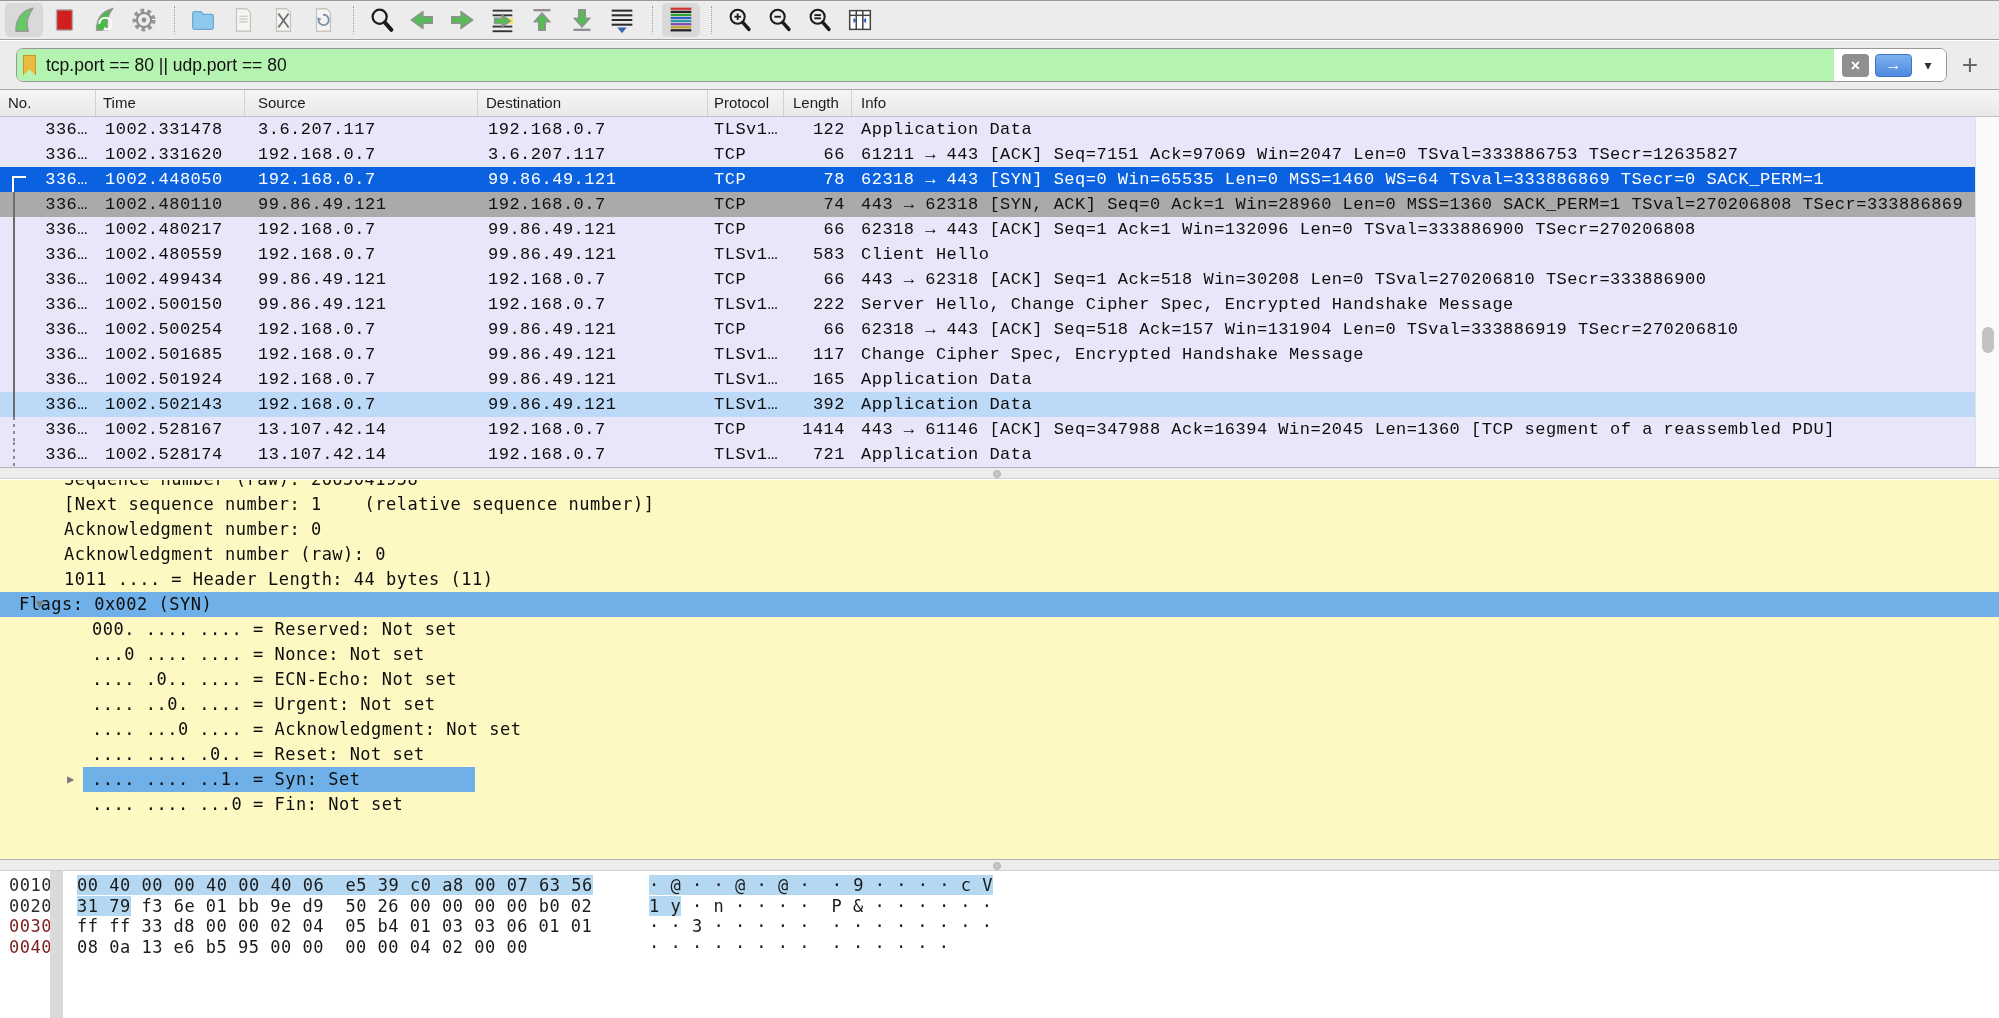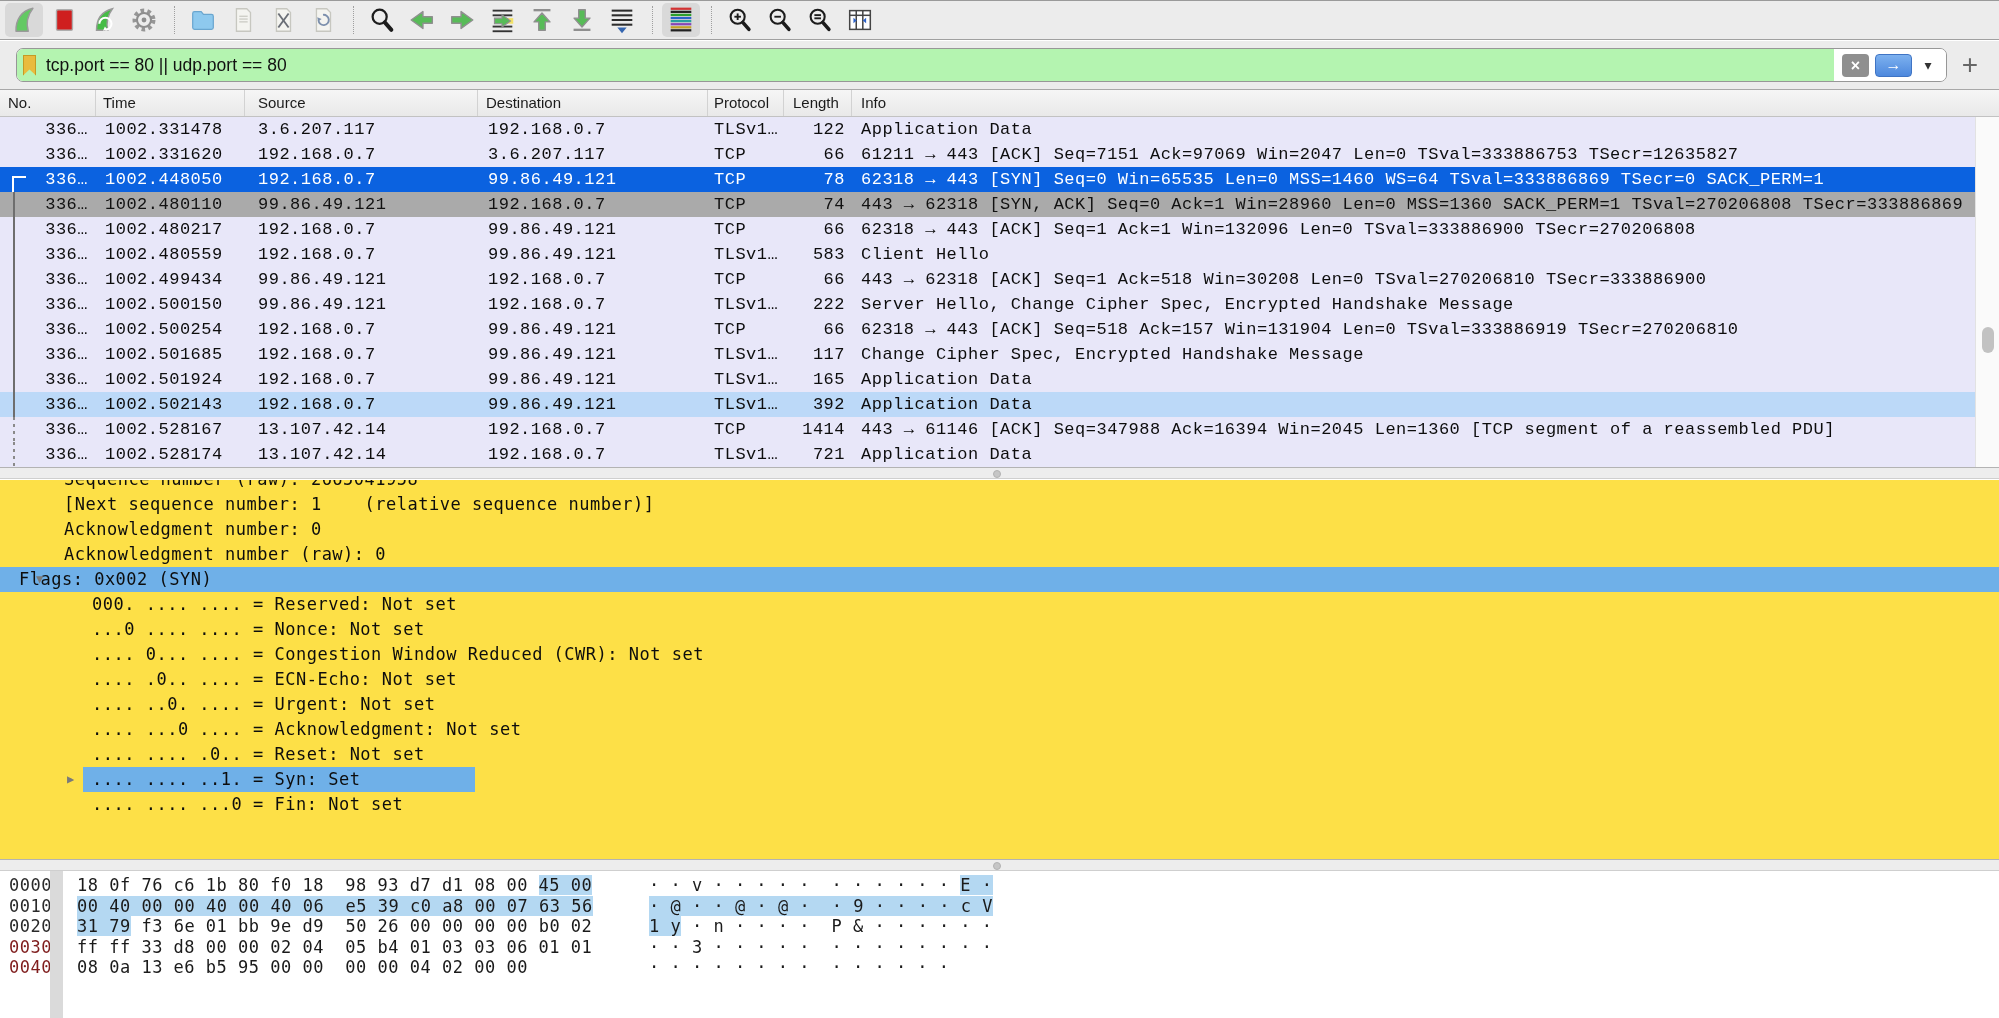--- a/index.html
+++ b/index.html
@@ -77,21 +77,21 @@
 
   
   .splitter { position:absolute; left:0; width:1999px; height:12px; background:#ededed;
     border-top:1px solid #b3b3b3; border-bottom:1px solid #cfcfcf; }
   .split1 { top:467px; } .split2 { top:859px; }
   .grip { position:absolute; left:993px; top:2px; width:8px; height:8px;
     border-radius:50%; background:#c6c6c6; border:1px solid #b2b2b2; }
 
   
   .details { position:absolute; left:0; top:480px; width:1999px; height:475px;
-    background:#fde047; overflow:hidden; font-family:"DejaVu Sans Mono", monospace;
+    background:#fef9c3; overflow:hidden; font-family:"DejaVu Sans Mono", monospace;
     font-size:17px; letter-spacing:0.5px; color:#0d0d0d; }
   .d-row { position:relative; height:25px; line-height:25px; white-space:pre; }
   .d-row.clip { height:12px; overflow:hidden; }
   .clipinner { display:block; margin-top:-13px; }
   .ind1 { padding-left:64px; } .ind2 { padding-left:92px; }
   .tri { position:absolute; top:0; line-height:25px; font-size:12px; color:#7a7a7a; }
   .tri.down { left:36px; } .tri.right { left:67px; }
   .bar-full { padding-left:19px; background:var(--dhl,#6fb0e8); height:25px; }
   .hlpart { display:inline-block; background:var(--dhl,#6fb0e8); width:392px;
     margin-left:-9px; padding-left:9px; }
@@ -487,36 +487,35 @@
 
 <div class="splitter split1">
     <div class="grip"></div>
   </div>
 
 <div class="details" id="details">
     <div class="d-row clip ind1"><span class="clipinner">Sequence number (raw): 2665041958</span></div>
     <div class="d-row ind1"><span>[Next sequence number: 1    (relative sequence number)]</span></div>
     <div class="d-row ind1"><span>Acknowledgment number: 0</span></div>
     <div class="d-row ind1"><span>Acknowledgment number (raw): 0</span></div>
+    <div class="d-row ind1"><span>1011 .... = Header Length: 44 bytes (11)</span></div>
     <div class="d-row"><span class="tri down">▼</span><div class="bar-full">Flags: 0x002 (SYN)</div></div>
     <div class="d-row ind2"><span>000. .... .... = Reserved: Not set</span></div>
     <div class="d-row ind2"><span>...0 .... .... = Nonce: Not set</span></div>
-    <div class="d-row ind2"><span>.... 0... .... = Congestion Window Reduced (CWR): Not set</span></div>
     <div class="d-row ind2"><span>.... .0.. .... = ECN-Echo: Not set</span></div>
     <div class="d-row ind2"><span>.... ..0. .... = Urgent: Not set</span></div>
     <div class="d-row ind2"><span>.... ...0 .... = Acknowledgment: Not set</span></div>
     <div class="d-row ind2"><span>.... .... .0.. = Reset: Not set</span></div>
     <div class="d-row ind2"><span class="tri right">▶</span><span class="hlpart">.... .... ..1. = Syn: Set</span></div>
     <div class="d-row ind2"><span>.... .... ...0 = Fin: Not set</span></div>
   </div>
 
 <div class="splitter split2">
     <div class="grip"></div>
   </div>
 
 <div class="hexpane" id="hexpane">
   <div class="hex-band"></div>
-<div class="hex-row"><span class="h-off">0000</span><span class="h-bytes">18 0f 76 c6 1b 80 f0 18  98 93 d7 d1 08 00 <span class="bhl">45</span><span class="bhl"> </span><span class="bhl">00</span></span><span class="h-ascii">· · v · · · · ·  · · · · · · <span class="bhl">E</span><span class="bhl"> </span><span class="bhl">·</span></span></div>
     <div class="hex-row"><span class="h-off">0010</span><span class="h-bytes"><span class="bhl">00</span><span class="bhl"> </span><span class="bhl">40</span><span class="bhl"> </span><span class="bhl">00</span><span class="bhl"> </span><span class="bhl">00</span><span class="bhl"> </span><span class="bhl">40</span><span class="bhl"> </span><span class="bhl">00</span><span class="bhl"> </span><span class="bhl">40</span><span class="bhl"> </span><span class="bhl">06</span><span class="bhl">  </span><span class="bhl">e5</span><span class="bhl"> </span><span class="bhl">39</span><span class="bhl"> </span><span class="bhl">c0</span><span class="bhl"> </span><span class="bhl">a8</span><span class="bhl"> </span><span class="bhl">00</span><span class="bhl"> </span><span class="bhl">07</span><span class="bhl"> </span><span class="bhl">63</span><span class="bhl"> </span><span class="bhl">56</span></span><span class="h-ascii"><span class="bhl">·</span><span class="bhl"> </span><span class="bhl">@</span><span class="bhl"> </span><span class="bhl">·</span><span class="bhl"> </span><span class="bhl">·</span><span class="bhl"> </span><span class="bhl">@</span><span class="bhl"> </span><span class="bhl">·</span><span class="bhl"> </span><span class="bhl">@</span><span class="bhl"> </span><span class="bhl">·</span><span class="bhl">  </span><span class="bhl">·</span><span class="bhl"> </span><span class="bhl">9</span><span class="bhl"> </span><span class="bhl">·</span><span class="bhl"> </span><span class="bhl">·</span><span class="bhl"> </span><span class="bhl">·</span><span class="bhl"> </span><span class="bhl">·</span><span class="bhl"> </span><span class="bhl">c</span><span class="bhl"> </span><span class="bhl">V</span></span></div>
     <div class="hex-row"><span class="h-off">0020</span><span class="h-bytes"><span class="bhl">31</span><span class="bhl"> </span><span class="bhl">79</span> f3 6e 01 bb 9e d9  50 26 00 00 00 00 b0 02</span><span class="h-ascii"><span class="bhl">1</span><span class="bhl"> </span><span class="bhl">y</span> · n · · · ·  P &amp; · · · · · ·</span></div>
     <div class="hex-row"><span class="h-off dim">0030</span><span class="h-bytes">ff ff 33 d8 00 00 02 04  05 b4 01 03 03 06 01 01</span><span class="h-ascii">· · 3 · · · · ·  · · · · · · · ·</span></div>
     <div class="hex-row"><span class="h-off dim">0040</span><span class="h-bytes">08 0a 13 e6 b5 95 00 00  00 00 04 02 00 00</span><span class="h-ascii">· · · · · · · ·  · · · · · ·</span></div>
   </div>
 
 </body></html>

